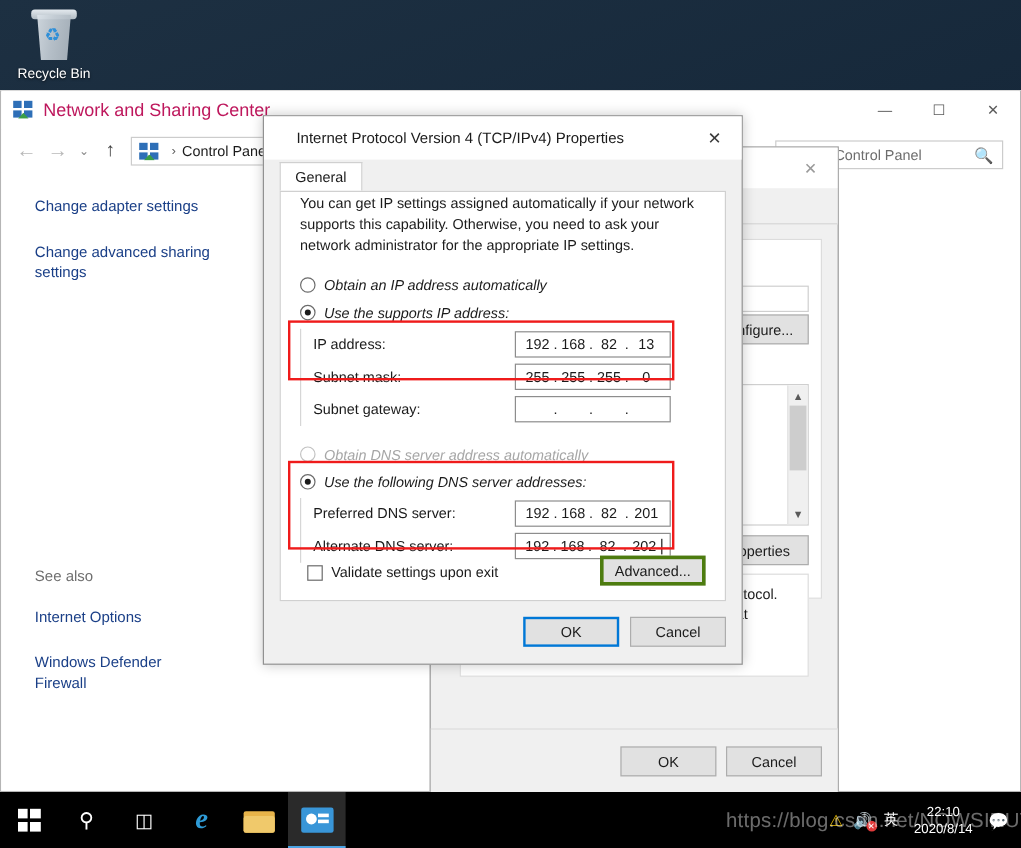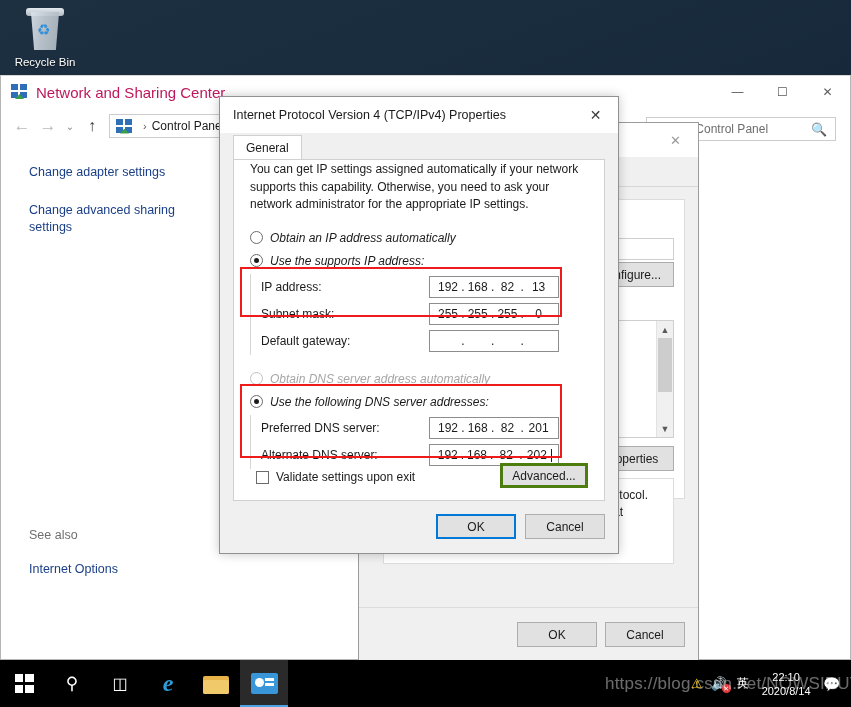--- a/index.html
+++ b/index.html
@@ -101,21 +101,21 @@
   .eth-desc { position:absolute; left:10px; right:10px; top:278px; border:1px solid #dcdcdc; padding:8px 9px; background:#fff; }
   .eth-desc p { margin:0; font-size:12px; color:#1b1b1b; line-height:17px; }
   .eth-footer { position:absolute; left:0; right:0; bottom:0; height:54px; background:#f0f0f0; border-top:1px solid #dcdcdc; display:flex; align-items:center; justify-content:flex-end; padding-right:13px; gap:8px; }
   .eth-fbtn { width:80px; height:25px; background:#e1e1e1; border:1px solid #adadad; font-size:12px; color:#1b1b1b; display:flex; align-items:center; justify-content:center; }
 
   
   #ipv4-dialog {
     position:absolute; left:219px; top:96px; width:400px; height:458px;
     background:#f0f0f0; border:1px solid #919191; box-shadow:0 0 10px rgba(0,0,0,.22);
   }
-  .dlg-title { height:36px; background:#fff; display:flex; align-items:center; padding-left:13px;gap:27px; }
+  .dlg-title { height:36px; background:#fff; display:flex; align-items:center; padding-left:27px;gap:27px; }
   .dlg-title-text { font-size:12.5px; color:#1b1b1b; }
   .dlg-close { margin-left:auto; width:45px; height:35px; display:flex; align-items:center; justify-content:center; color:#3b3b3b; font-size:14px; }
   .dlg-tabs { padding-left:13px; height:26px; display:flex; align-items:flex-end; }
   .dlg-tab {
     height:24px; padding:1px 12px; background:#fff; border:1px solid #d0d0d0; border-bottom:none;
     font-size:12px; color:#1b1b1b; display:flex; align-items:center;
   }
   .dlg-page {
     position:absolute; left:13px; right:13px; top:62px; bottom:52px;
     background:#fff; border:1px solid #d0d0d0; padding:1px 16px;
@@ -244,20 +244,21 @@
   </div>
 
   <div class="cp-body">
     <div class="cp-side">
       <div class="side-link">Change adapter settings</div>
       <div class="side-link">Change advanced sharing settings</div>
 
       <div class="side-seealso">
         <div class="seealso-h">See also</div>
         <div class="side-link">Internet Options</div>
+        <div class="side-link">Windows Defender Firewall</div>
       </div>
     </div>
     <div class="cp-main">
       <div class="cp-main-link">ons</div>
     </div>
   </div>
 </div>
 
 <div id="eth-window">
   <div class="eth-title">
@@ -339,21 +340,21 @@
           <span class="oct">255</span>
           <span class="dot">.</span>
           <span class="oct">255</span>
           <span class="dot">.</span>
           <span class="oct">255</span>
           <span class="dot">.</span>
           <span class="oct last">0</span>
         </div>
       </div>
       <div class="field-row">
-        <span class="field-label">Default gateway:</span>
+        <span class="field-label">Subnet gateway:</span>
         <div class="ipbox">
           <span class="oct"></span>
           <span class="dot">.</span>
           <span class="oct"></span>
           <span class="dot">.</span>
           <span class="oct"></span>
           <span class="dot">.</span>
           <span class="oct last"></span>
         </div>
       </div>

